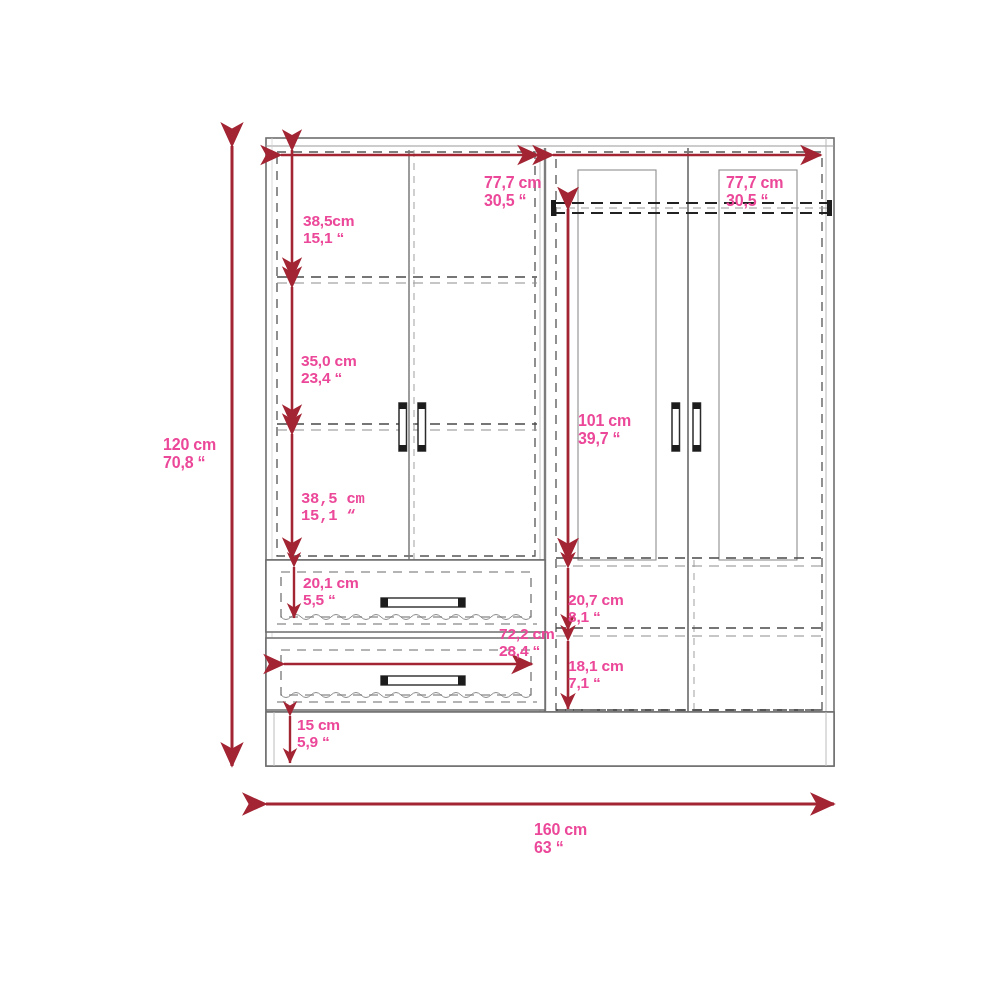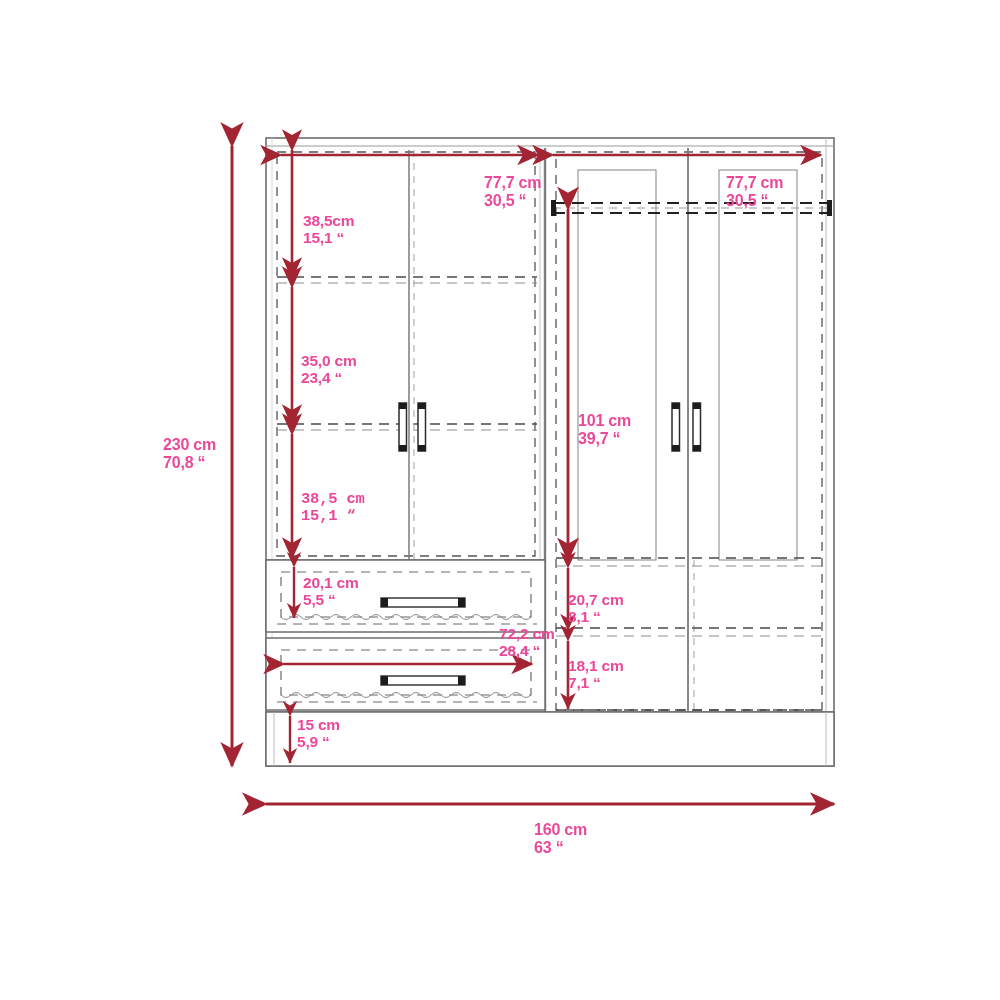--- a/index.html
+++ b/index.html
@@ -203,21 +203,21 @@
   <g>
     <line x1="568" y1="641" x2="568" y2="709" stroke="#a32433" stroke-width="2.6" marker-start="url(#arS)" marker-end="url(#arS)"></line>
   </g>
 
   <g>
     <line x1="290" y1="716" x2="290" y2="763" stroke="#a32433" stroke-width="2.4" marker-start="url(#arS)" marker-end="url(#arS)"></line>
   </g>
 </svg>
 
 <div class="dimlabel s16" style="left:163px;top:436px;">
-  <span>230 cm</span>
+  <span>120 cm</span>
   <span class="l2">70,8 “</span>
 </div>
 
 <div class="dimlabel s16" style="left:534px;top:821px;">
   <span>160 cm</span>
   <span class="l2">63 “</span>
 </div>
 
 <div class="dimlabel s16" style="left:484px;top:174px;">
   <span>77,7 cm</span>

